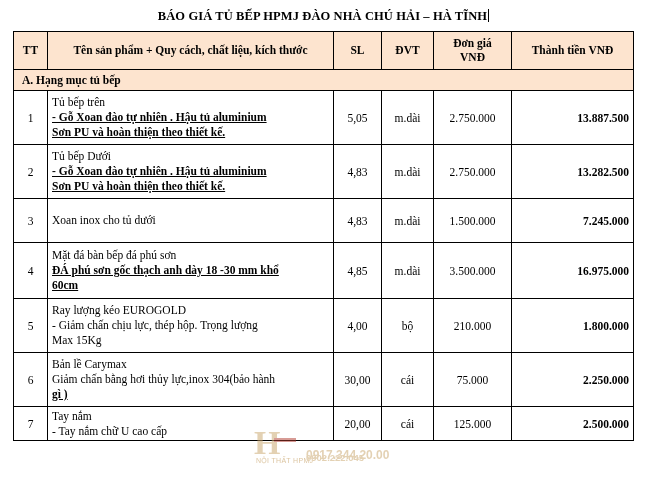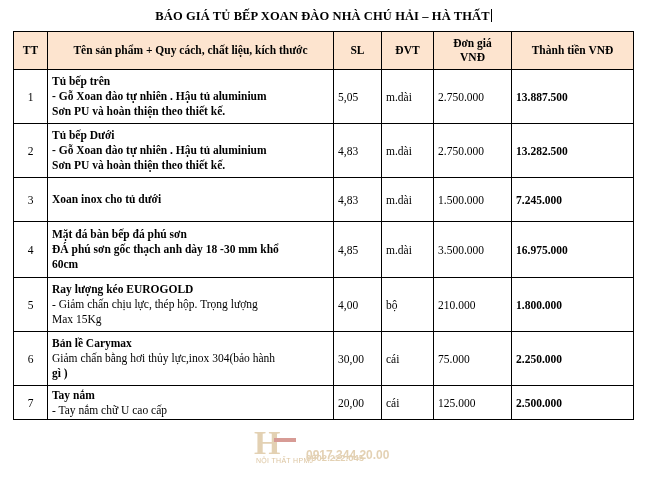--- a/index.html
+++ b/index.html
@@ -77,37 +77,38 @@
   td.c-tt {
     text-align: center;
     font-size: 11.5px;
   }
   td.c-name {
     text-align: left;
     line-height: 1.28;
     padding-left: 8px;
   }
   td.c-sl, td.c-dvt, td.c-price {
-    text-align: left;
+    text-align: center;
     margin-top: 29px;
   }
   td.c-total {
-    text-align: left;
+    text-align: right;
     font-weight: bold;
     font-size: 12px;
   }
   .nm-title {
-    font-weight: bold;
+    font-weight: normal;
     display: block;
   }
   .nm-line {
     display: block;
   }
   .nm-line.bold {
     font-weight: bold;
+    text-decoration: underline;
   }
   .watermark {
     position: absolute;
     left: 254px;
     top: 424px;
     width: 180px;
     height: 48px;
     pointer-events: none;
     opacity: 0.5;
     z-index: 5;
@@ -161,21 +162,21 @@
   .row-h-92 { height: 54px; }
   .row-h-tall { height: 56px; }
   .row-h-med { height: 44px; }
   .row-h-short { height: 34px; }
 </style>
 </head>
 <body>
 
 <div class="page">
 
-  <div class="doc-title"><span>BÁO GIÁ TỦ BẾP XOAN ĐÀO NHÀ CHÚ HẢI – HÀ THẤT</span><span class="caret"></span></div>
+  <div class="doc-title"><span>BÁO GIÁ TỦ BẾP HPMJ ĐÀO NHÀ CHÚ HẢI – HÀ TĨNH</span><span class="caret"></span></div>
 
   <table class="quote">
     <colgroup>
       <col class="col-tt">
       <col class="col-name">
       <col class="col-sl">
       <col class="col-dvt">
       <col class="col-price">
       <col class="col-total">
     </colgroup>
@@ -186,20 +187,23 @@
         <th>SL</th>
         <th>ĐVT</th>
         <th>
           <span>Đơn giá</span><br>
           <span>VNĐ</span>
         </th>
         <th>Thành tiền VNĐ</th>
       </tr>
     </thead>
     <tbody>
+      <tr class="section">
+        <td colspan="6">A.  Hạng mục tủ bếp</td>
+      </tr>
 
       <tr class="row-h-92">
         <td class="c-tt">1</td>
         <td class="c-name">
           <span class="nm-title">Tủ bếp trên</span>
           <span class="nm-line bold">- Gỗ Xoan đào tự nhiên  . Hậu tủ aluminium</span>
           <span class="nm-line bold">Sơn PU và hoàn thiện theo thiết kế.</span>
         </td>
         <td class="c-sl">5,05</td>
         <td class="c-dvt">m.dài</td>

